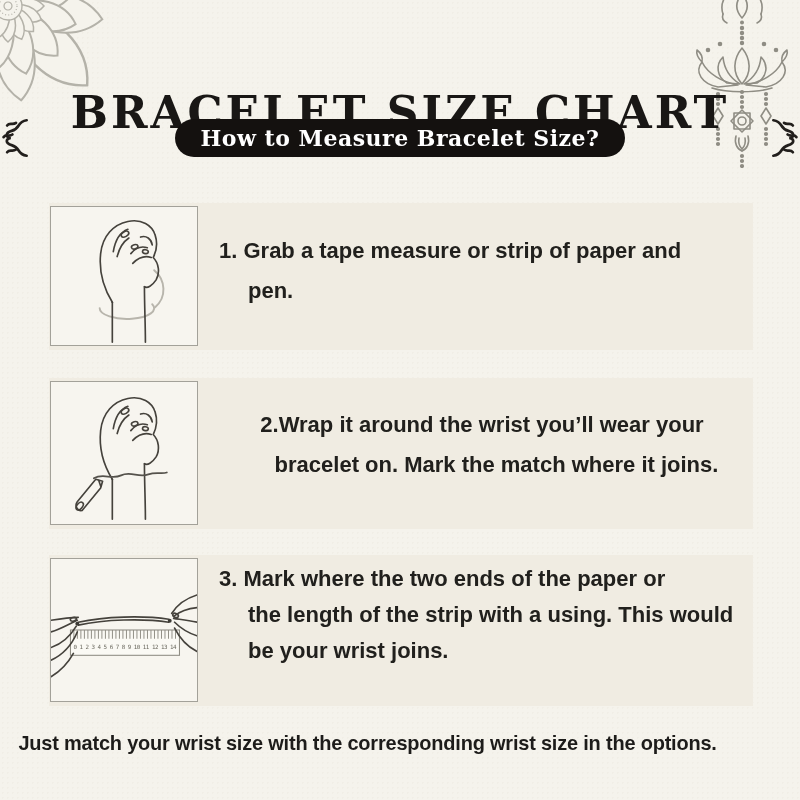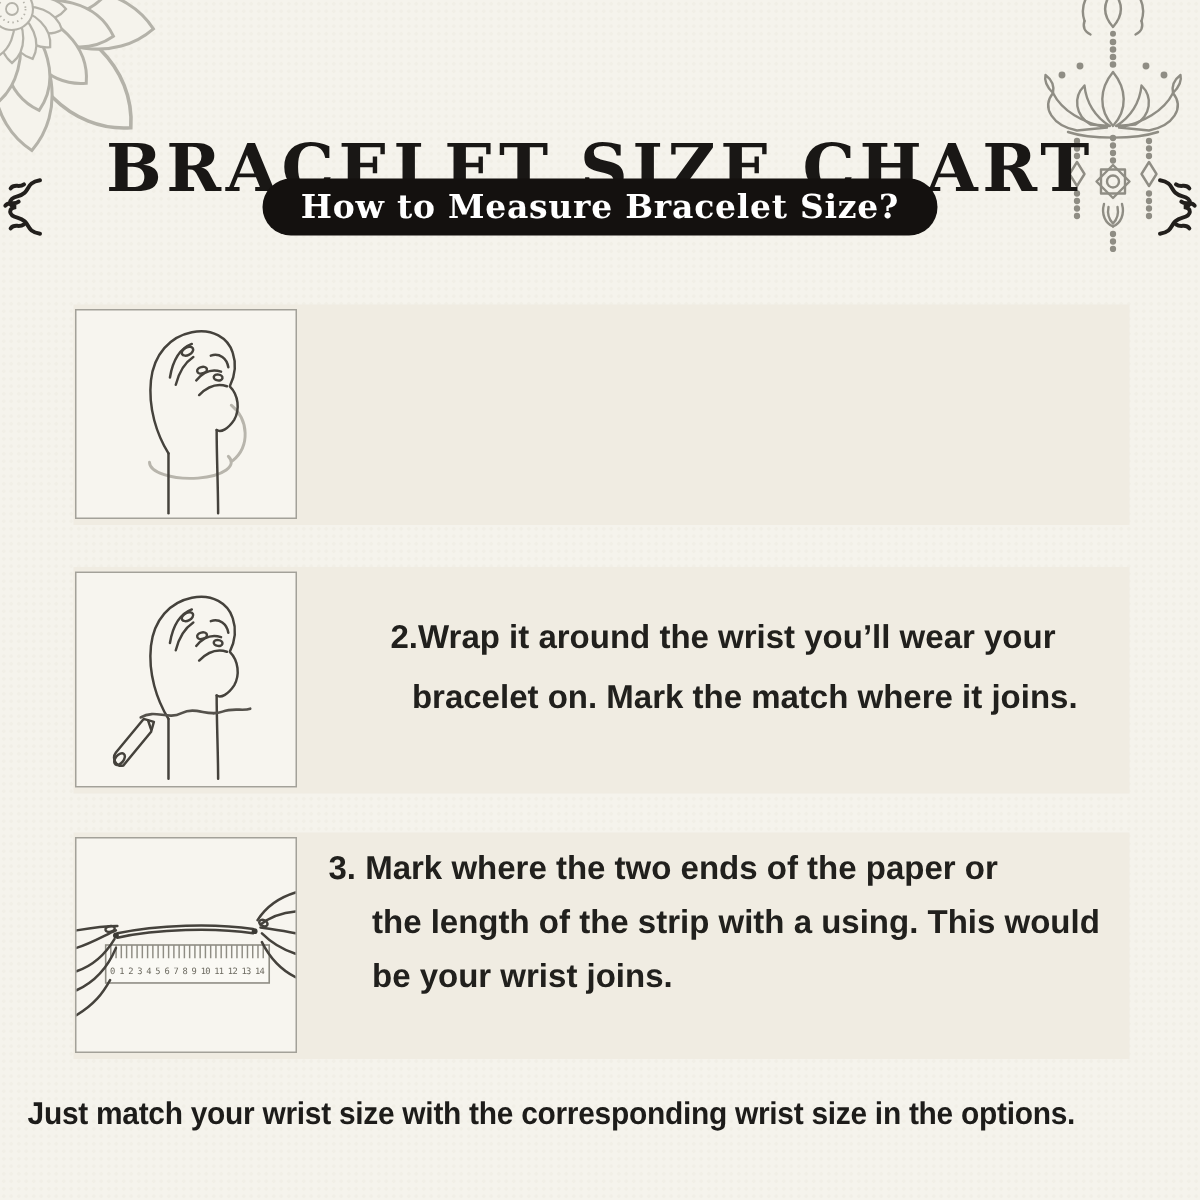--- a/index.html
+++ b/index.html
@@ -216,20 +216,24 @@
   </div>
 
   <section class="row row1">
     <div class="illus-box">
       <svg viewBox="0 0 150 140">
         <path class="soft" d="M50,103 A28,11 0 1 0 104,99"></path>
         <path class="soft" d="M106,64 C118,74 119,92 107,102"></path>
         <use href="#fist"></use>
       </svg>
     </div>
+    <div class="step-text">
+      <div class="step-line first">1. Grab a tape measure or strip of paper and</div>
+      <div class="step-line">pen.</div>
+    </div>
   </section>
 
   <section class="row row2">
     <div class="illus-box">
       <svg viewBox="0 0 150 140">
         <use href="#fist"></use>
         <path d="M44,96 C54,90 62,98 72,93 C82,88 90,96 100,92 C108,89 114,92 119,90" stroke="#55524c" stroke-width="1.8" fill="none" stroke-linecap="round"></path>
         <g class="ln">
           <path d="M53,99 L46,97 L27,120 C24,124 27,130 32,129 L51,106 Z"></path>
           <path d="M49,98 L51,104"></path>

